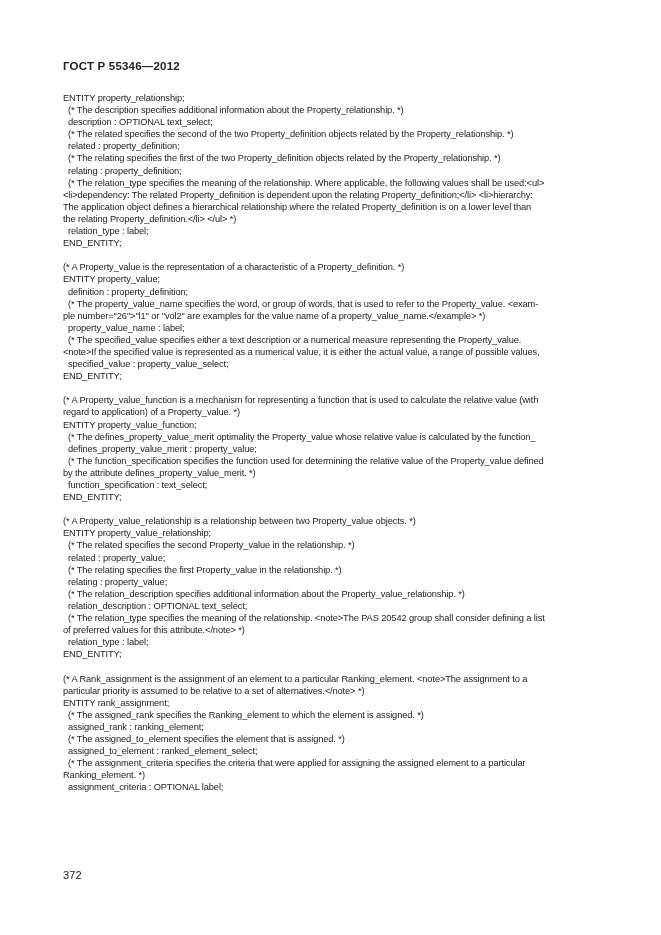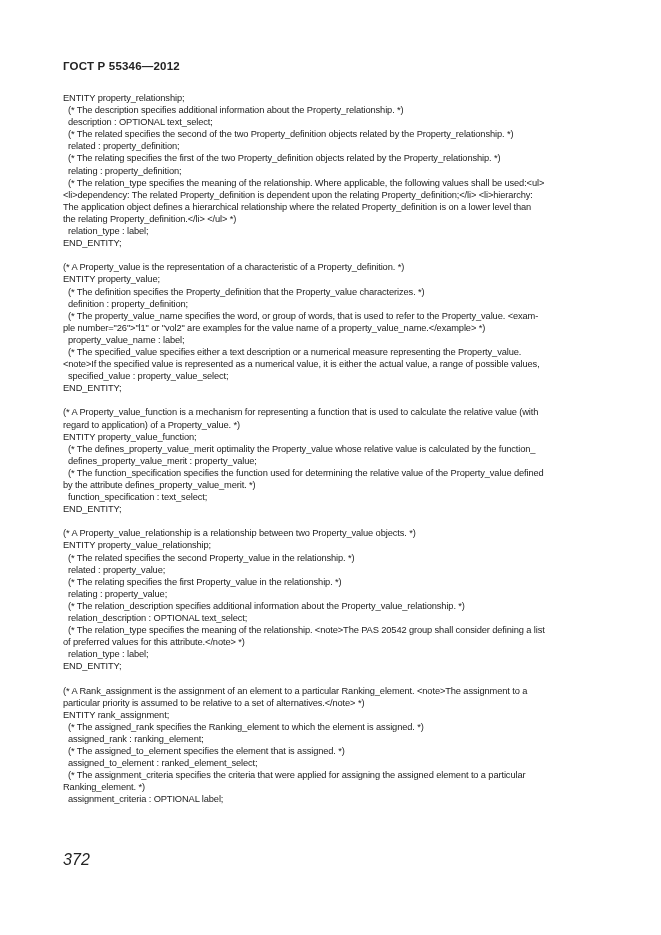--- a/index.html
+++ b/index.html
@@ -39,24 +39,23 @@
   .line {
     font-size: 9.3px;
     line-height: 12.1px;
     height: 12.1px;
     white-space: pre;
     letter-spacing: -0.12px;
   }
   .page-number {
     position: absolute;
     left: 63px;
-    top: 851px;
-    font-size: 16px;
+    top: 869px;
+    font-size: 11px;
     letter-spacing: 0.1px;
-    font-style: italic;
   }
 </style>
 </head>
 <body>
 
 <div class="page">
   <div class="doc-header">ГОСТ Р 55346—2012</div>
 
   <div class="listing">
       <div class="line">ENTITY property_relationship;</div>
@@ -68,21 +67,20 @@
       <div class="line">  relating : property_definition;</div>
       <div class="line">  (* The relation_type specifies the meaning of the relationship. Where applicable, the following values shall be used:&lt;ul&gt;</div>
       <div class="line">&lt;li&gt;dependency: The related Property_definition is dependent upon the relating Property_definition;&lt;/li&gt; &lt;li&gt;hierarchy:</div>
       <div class="line">The application object defines a hierarchical relationship where the related Property_definition is on a lower level than</div>
       <div class="line">the relating Property_definition.&lt;/li&gt; &lt;/ul&gt; *)</div>
       <div class="line">  relation_type : label;</div>
       <div class="line">END_ENTITY;</div>
       <div class="line">&nbsp;</div>
       <div class="line">(* A Property_value is the representation of a characteristic of a Property_definition. *)</div>
       <div class="line">ENTITY property_value;</div>
-      <div class="line">  (* The definition specifies the Property_definition that the Property_value characterizes. *)</div>
       <div class="line">  definition : property_definition;</div>
       <div class="line">  (* The property_value_name specifies the word, or group of words, that is used to refer to the Property_value. &lt;exam-</div>
       <div class="line">ple number="26"&gt;"l1" or "vol2" are examples for the value name of a property_value_name.&lt;/example&gt; *)</div>
       <div class="line">  property_value_name : label;</div>
       <div class="line">  (* The specified_value specifies either a text description or a numerical measure representing the Property_value.</div>
       <div class="line">&lt;note&gt;If the specified value is represented as a numerical value, it is either the actual value, a range of possible values,</div>
       <div class="line">  specified_value : property_value_select;</div>
       <div class="line">END_ENTITY;</div>
       <div class="line">&nbsp;</div>
       <div class="line">(* A Property_value_function is a mechanism for representing a function that is used to calculate the relative value (with</div>

